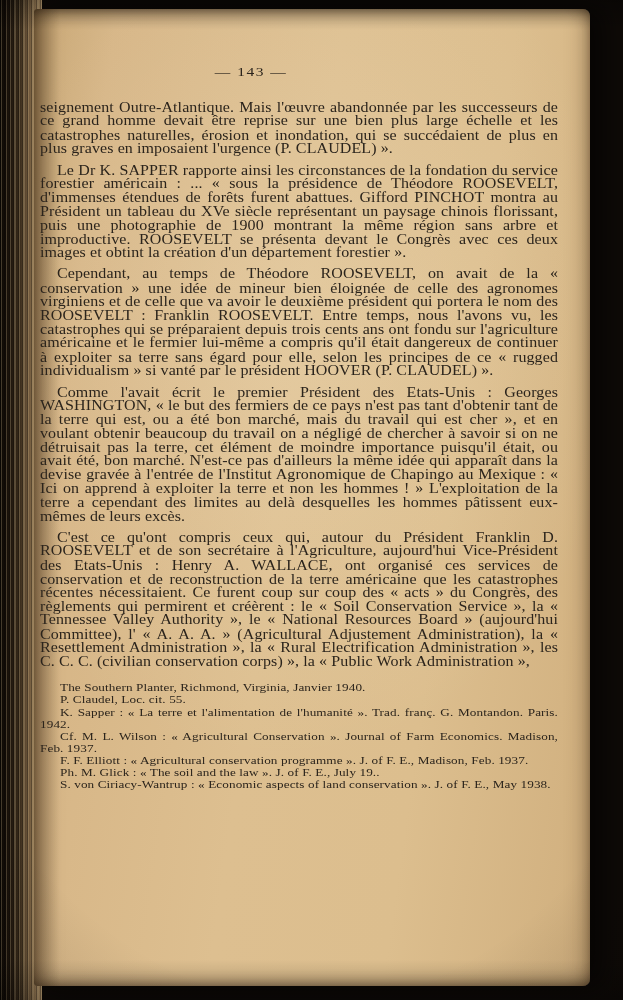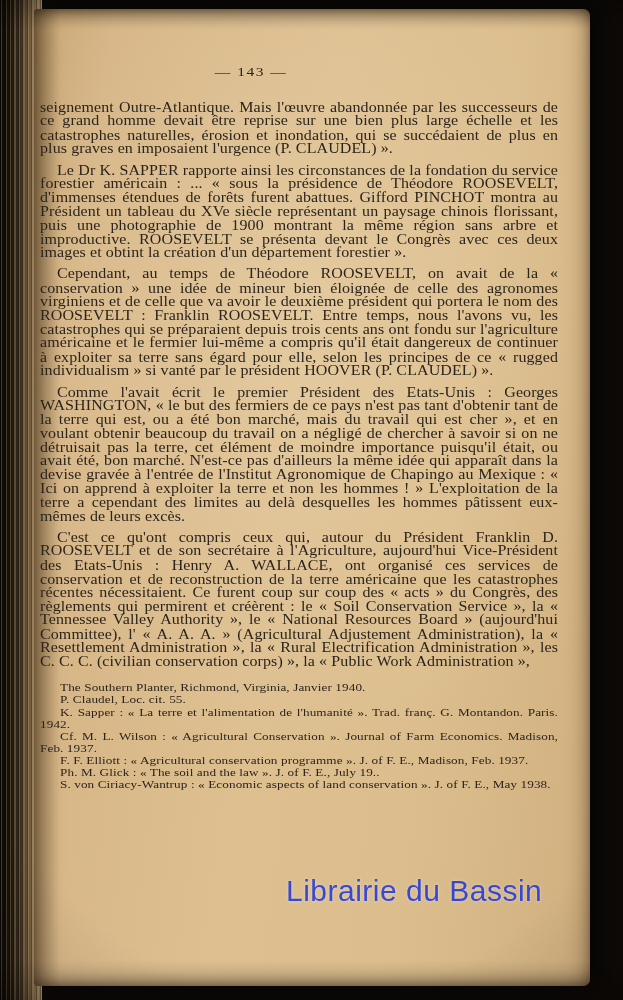--- a/index.html
+++ b/index.html
@@ -95,15 +95,14 @@
         <p>Cf. M. L. Wilson : « Agricultural Conservation ». Journal of Farm Economics. Madison, Feb. 1937.</p>
         <p>F. F. Elliott : « Agricultural conservation programme ». J. of F. E., Madison, Feb. 1937.</p>
         <p>Ph. M. Glick : « The soil and the law ». J. of F. E., July 19..</p>
         <p>S. von Ciriacy-Wantrup : « Economic aspects of land conservation ». J. of F. E., May 1938.</p>
       </div>
     </div>
   </div>
 
   <div class="vignette"></div>
 
-  <div class="watermark">Librairie du Bassin</div>
 
 </div>
 
 </body></html>

